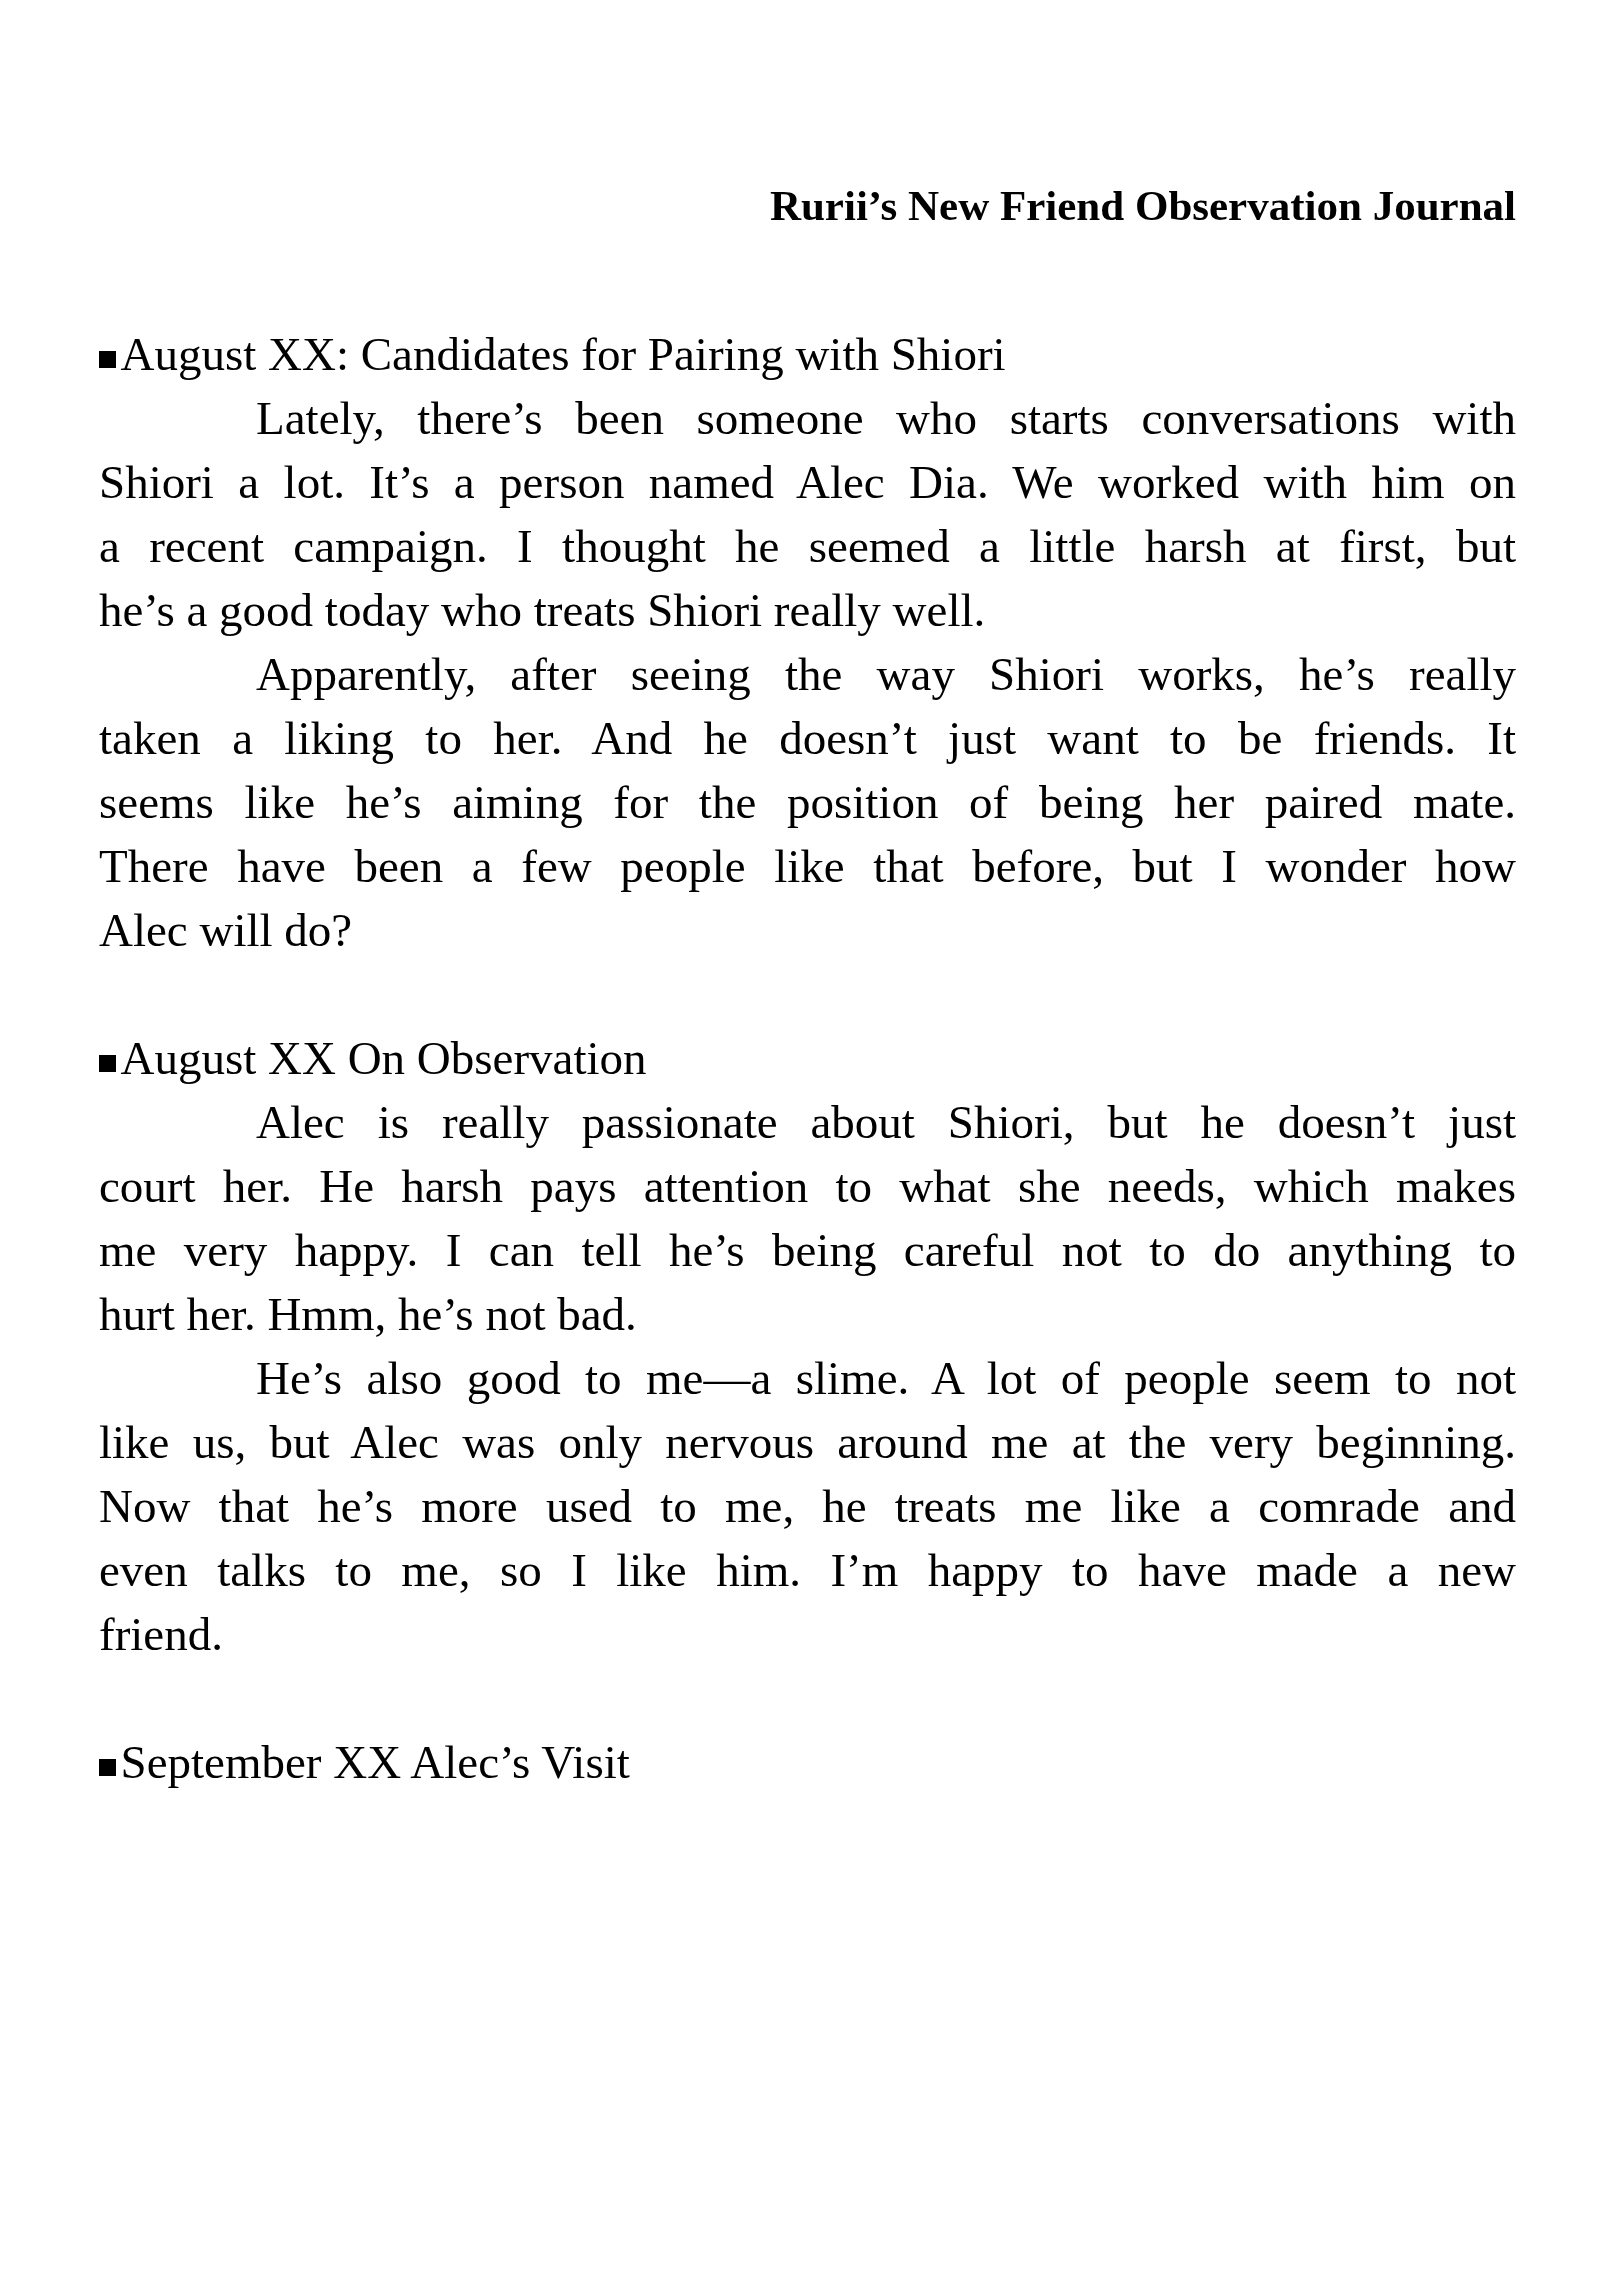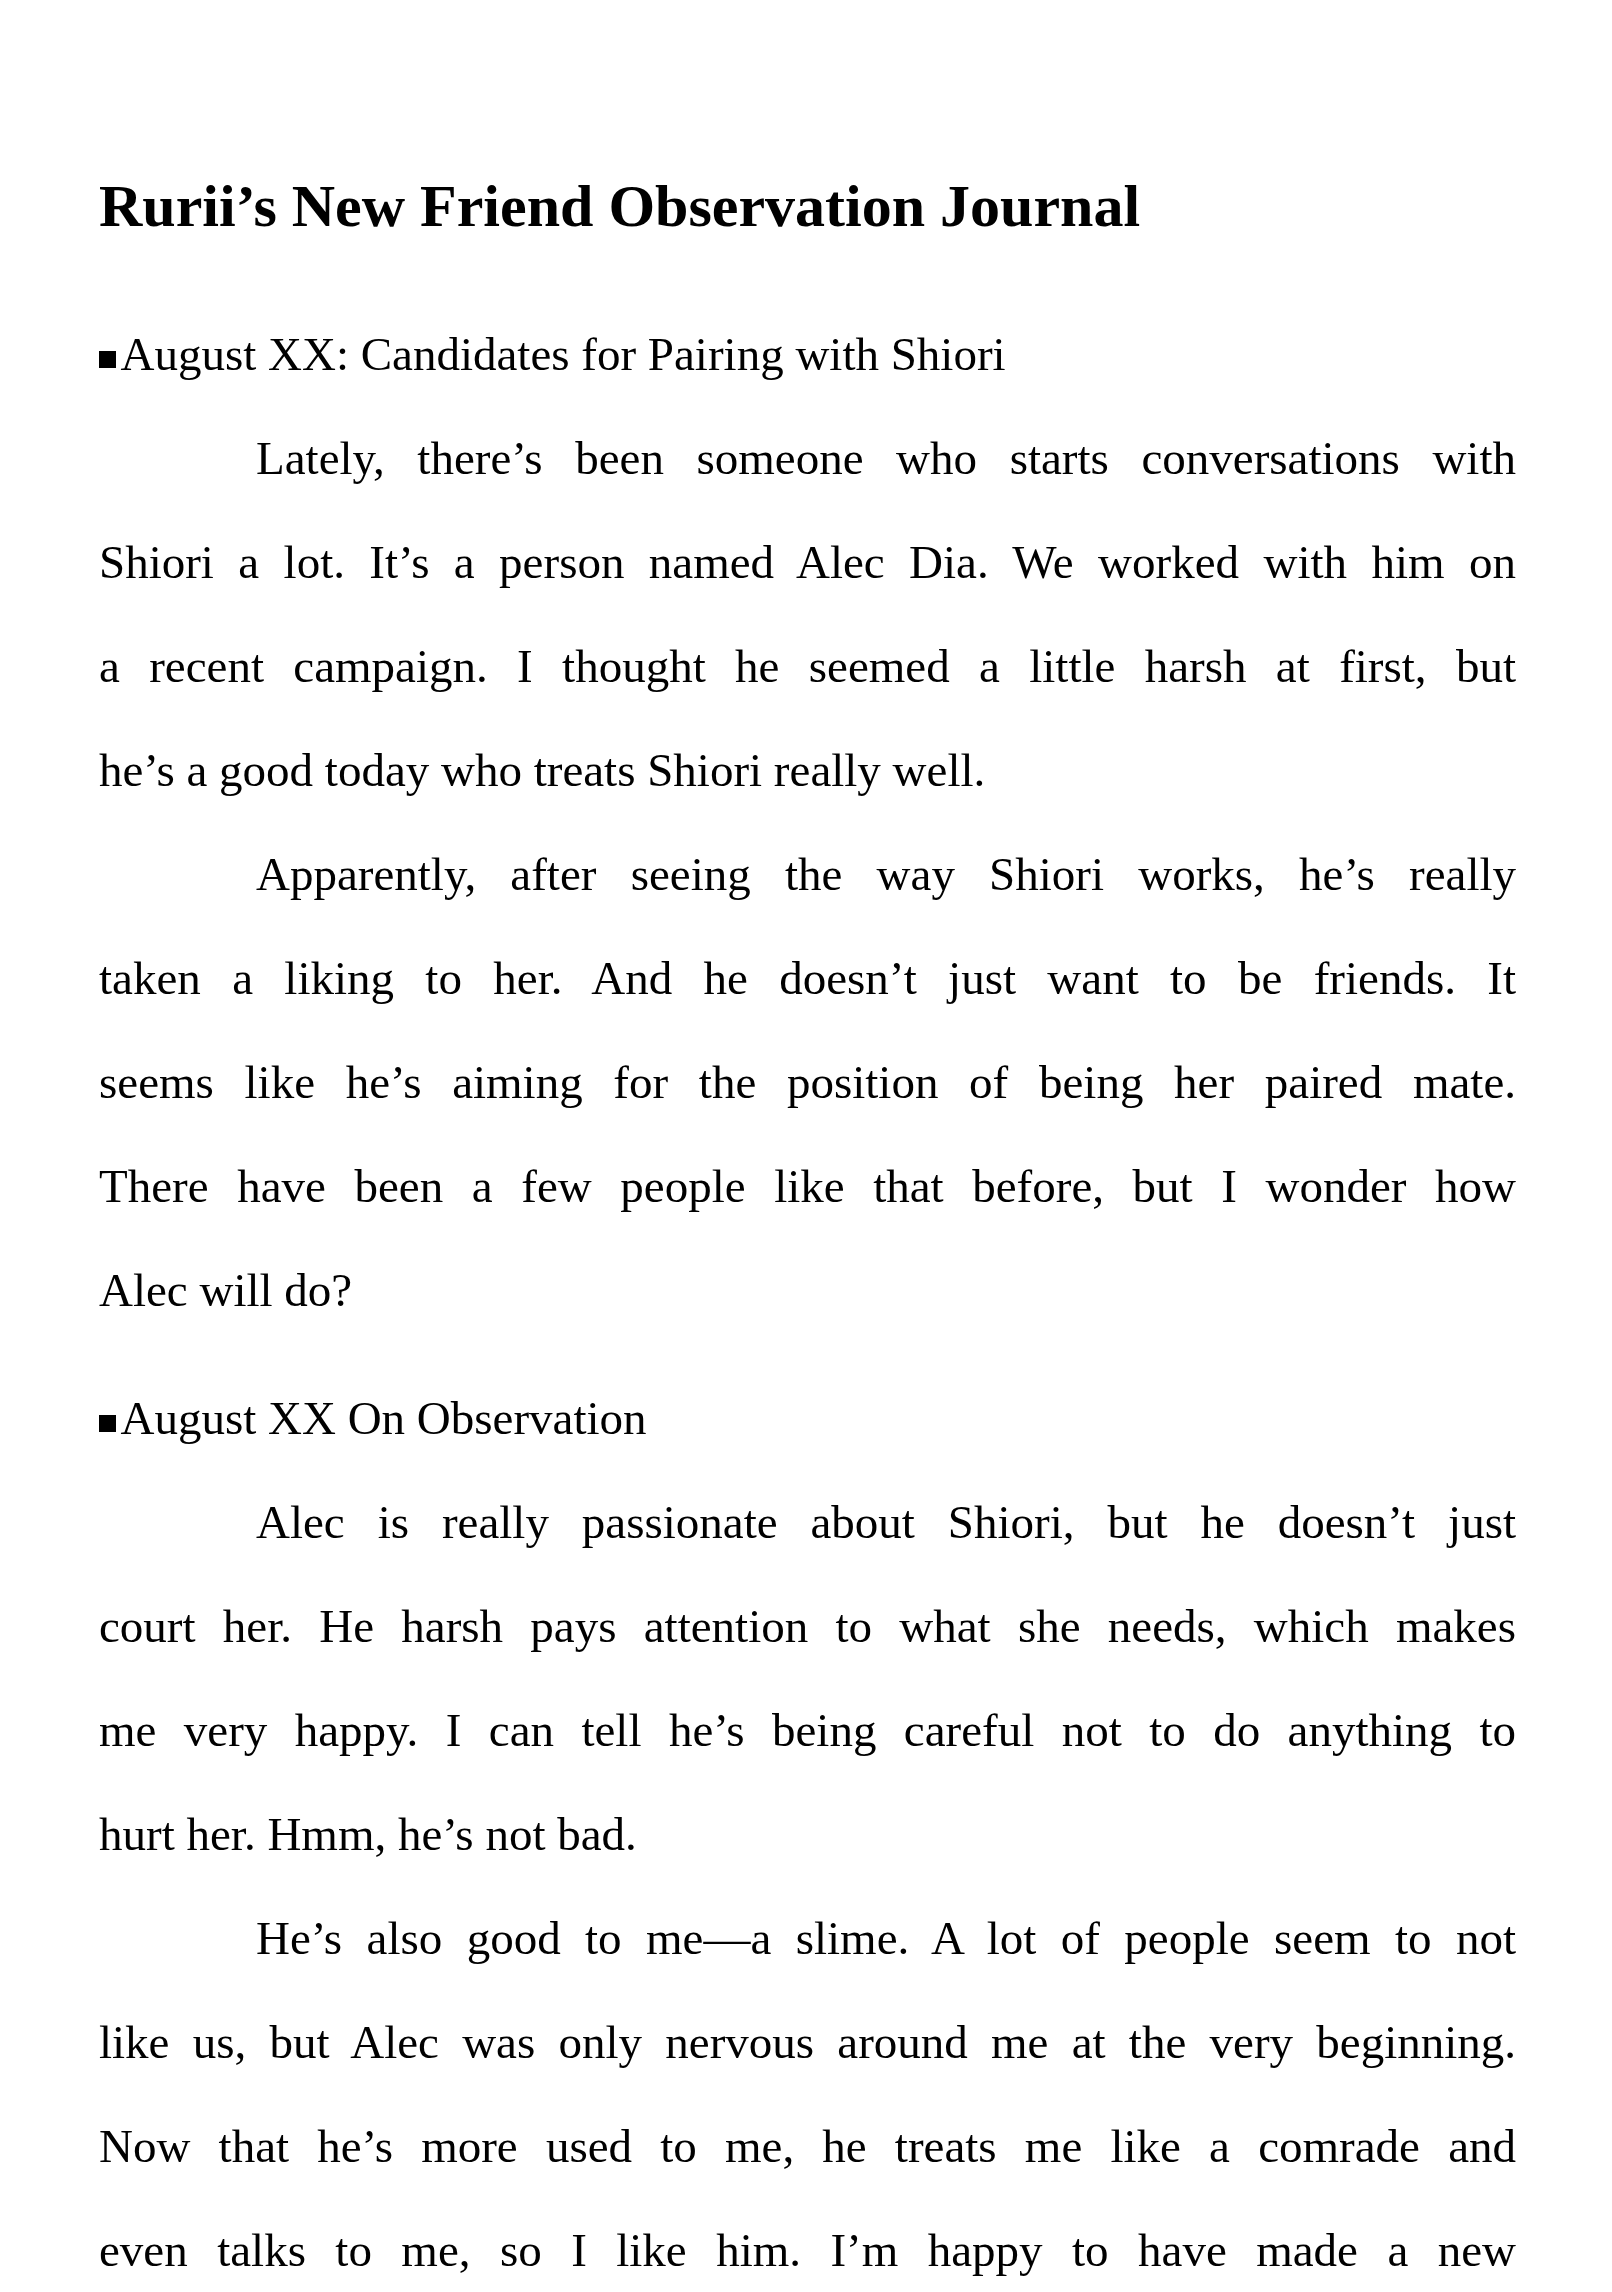--- a/index.html
+++ b/index.html
@@ -16,24 +16,24 @@
     -webkit-font-smoothing: antialiased;
   }
   .page {
     box-sizing: border-box;
     width: 1613px;
     height: 2293px;
     padding: 176px 97px 0 99px;
     background: #ffffff;
   }
   .title {
-    font-size: 60px;
+    font-size: 43px;
     line-height: 60px;
     font-weight: 700;
-    text-align: left;
+    text-align: right;
     white-space: nowrap;
   }
   .content {
     margin-top: 86px;
     font-size: 47px;
     line-height: 64px;
   }
   .sec + .sec {
     margin-top: 64px; 
   }
@@ -46,21 +46,20 @@
     width: 17px;
     height: 17px;
     background: #000000;
     margin-right: 4.5px;
     vertical-align: 1.8px;
   }
   .line {
     text-align: justify;
     text-align-last: justify;
     text-justify: inter-word;
-    margin-top: 40px;
   }
   .line.first {
     text-indent: 157px;
   }
   .line.end {
     text-align-last: left;
   }
 </style>
 </head>
 <body>

